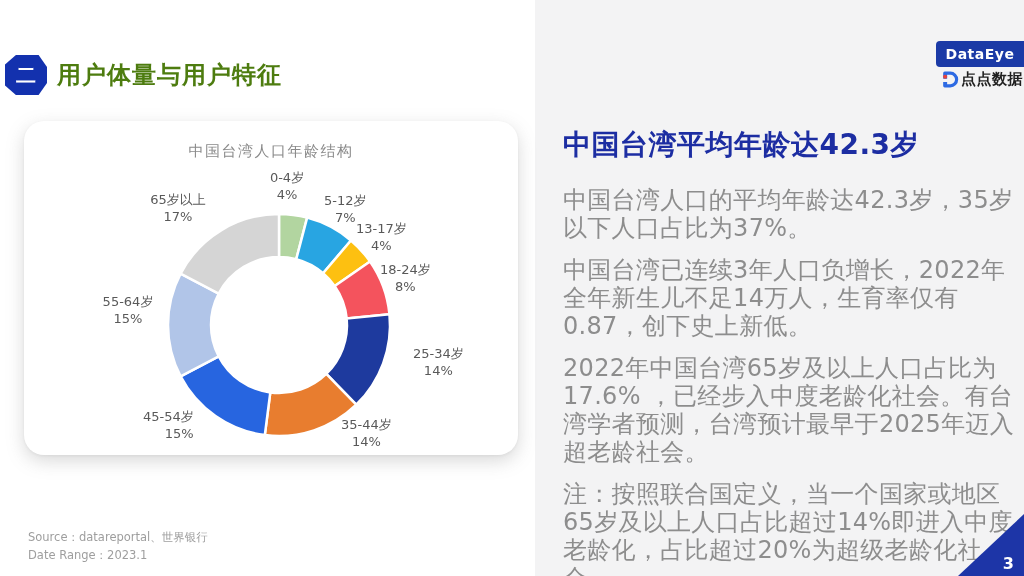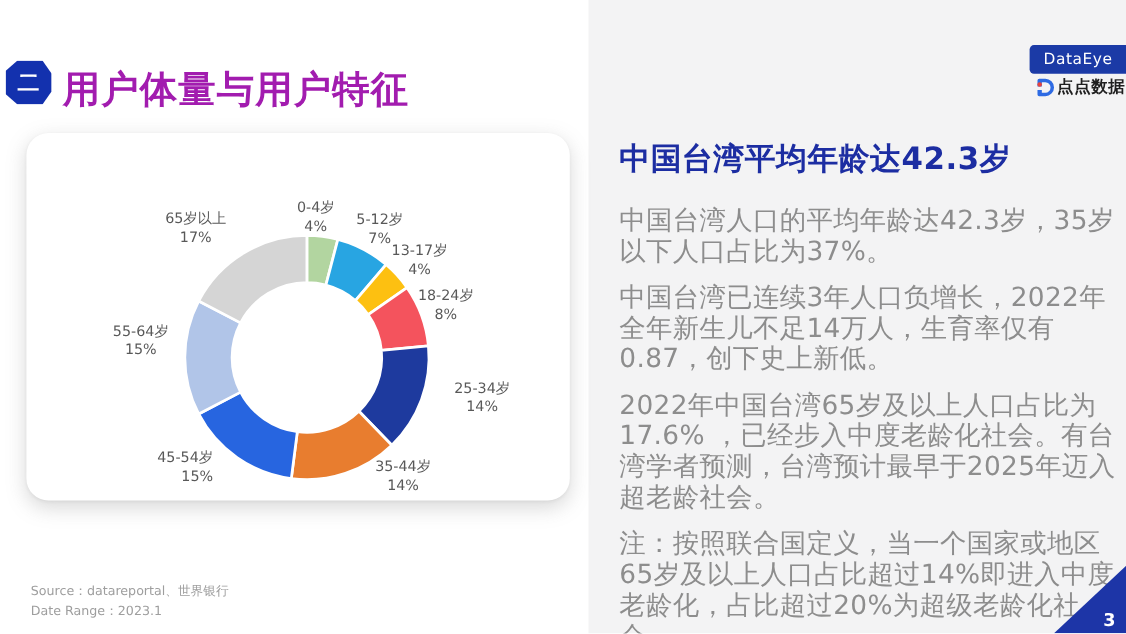--- a/index.html
+++ b/index.html
@@ -15,29 +15,29 @@
 
   
   .badge {
     position:absolute; left:5px; top:55px; width:42px; height:40px;
     background:#1331ae; color:#ffffff; font-size:20px; font-weight:bold;
     display:flex; align-items:center; justify-content:center;
     clip-path:polygon(26% 0,80% 0,100% 30%,100% 70%,80% 100%,26% 100%,0 76%,0 24%);
   }
   .page-title {
     position:absolute; left:57px; top:59px;
-    font-size:34px; font-weight:bold; color:#a21caf; letter-spacing:1px;
+    font-size:24px; font-weight:bold; color:#4d7c0f; letter-spacing:1px;
   }
 
   
   .dataeye-box {
     position:absolute; right:0; top:41px; width:88px; height:26px;
     background:#1b3aa6; color:#ffffff; border-radius:4px 0 0 4px;
     display:flex; align-items:center; justify-content:center;
-    font-size:14px; font-weight:normal; letter-spacing:0.5px;
+    font-size:14px; font-weight:bold; letter-spacing:0.5px;
   }
   .dd-logo { position:absolute; right:1px; top:70px; display:flex; align-items:center; gap:2px;text-align:right; }
   .dd-logo svg { display:block; }
   .dd-text { color:#1f1f1f; font-weight:bold; font-size:15px; letter-spacing:0.5px; }
 
   
   .card {
     position:absolute; left:24px; top:121px; width:494px; height:334px;
     background:#ffffff; border-radius:20px;
     box-shadow:0 6px 18px rgba(120,120,120,0.28), 0 1px 3px rgba(0,0,0,0.05);
@@ -92,33 +92,34 @@
   </div>
   <div class="dd-logo">
     <svg width="19" height="19" viewBox="0 0 24 24">
       <path d="M6 2 h7 a10 10 0 0 1 0 20 H6 a2 2 0 0 1 -2 -2 v-5 h5 v-4 H4 V4 a2 2 0 0 1 2 -2 z M9 6 v12 h4 a6 6 0 0 0 0 -12 z" fill="#2d6ae3"></path>
       <circle cx="6.5" cy="8.5" r="2.6" fill="#e8433c"></circle>
     </svg>
     <span class="dd-text">点点数据</span>
   </div>
 
   <div class="card">
+    <div class="chart-title">中国台湾人口年龄结构</div>
     <svg class="donut-svg" id="donut" viewBox="0 0 494 334">
         <path d="M255 93 A111 111 0 0 1 283.1556588139553 96.63027020266775 L272.2485117058465 138.223949313346 A68 68 0 0 0 255 136 Z" fill="#b2d5a0" stroke="#ffffff" stroke-width="2.5" stroke-linejoin="round"></path>
         <path d="M283.1556588139553 96.63027020266775 A111 111 0 0 1 326.95335187916453 119.47949862102608 L299.0795308809296 152.22167483089885 A68 68 0 0 0 272.2485117058465 138.223949313346 Z" fill="#28a5e2" stroke="#ffffff" stroke-width="2.5" stroke-linejoin="round"></path>
         <path d="M326.95335187916453 119.47949862102608 A111 111 0 0 1 346.0391202602621 140.49505072643916 L310.771713312593 165.09606711169246 A68 68 0 0 0 299.0795308809296 152.22167483089885 Z" fill="#fdc011" stroke="#ffffff" stroke-width="2.5" stroke-linejoin="round"></path>
         <path d="M346.0391202602621 140.49505072643916 A111 111 0 0 1 365.487081537361 193.34144412424732 L322.68577968054547 197.47043423827765 A68 68 0 0 0 310.771713312593 165.09606711169246 Z" fill="#f4535d" stroke="#ffffff" stroke-width="2.5" stroke-linejoin="round"></path>
         <path d="M365.487081537361 193.34144412424732 A111 111 0 0 1 332.22076311698703 283.7367778608477 L302.3064134410371 252.84775580664547 A68 68 0 0 0 322.68577968054547 197.47043423827765 Z" fill="#1e3a9e" stroke="#ffffff" stroke-width="2.5" stroke-linejoin="round"></path>
         <path d="M332.22076311698703 283.7367778608477 A111 111 0 0 1 240.8056350530198 314.0886915343803 L246.30435300545358 271.4417209399807 A68 68 0 0 0 302.3064134410371 252.84775580664547 Z" fill="#e87d2f" stroke="#ffffff" stroke-width="2.5" stroke-linejoin="round"></path>
         <path d="M240.8056350530198 314.0886915343803 A111 111 0 0 1 156.58747699259703 255.34175021673275 L194.711247166636 235.45260373637683 A68 68 0 0 0 246.30435300545358 271.4417209399807 Z" fill="#2765e0" stroke="#ffffff" stroke-width="2.5" stroke-linejoin="round"></path>
         <path d="M156.58747699259703 255.34175021673275 A111 111 0 0 1 156.58747699259698 152.6582497832673 L194.71124716663599 172.54739626362323 A68 68 0 0 0 194.711247166636 235.45260373637683 Z" fill="#b1c5e8" stroke="#ffffff" stroke-width="2.5" stroke-linejoin="round"></path>
         <path d="M156.58747699259698 152.6582497832673 A111 111 0 0 1 254.99999999999997 93 L255 136 A68 68 0 0 0 194.71124716663599 172.54739626362323 Z" fill="#d5d5d5" stroke="#ffffff" stroke-width="2.5" stroke-linejoin="round"></path>
       </svg>
     <div class="donut-labels" id="donut-labels">
-        <div class="donut-label" style="left: 263.031px; top: 65.1576px; margin-top: 12px;">
+        <div class="donut-label" style="left: 263.031px; top: 65.1576px;">
           <div>0-4岁</div>
           <div>4%</div>
         </div>
         <div class="donut-label" style="left: 321.218px; top: 87.9895px;">
           <div>5-12岁</div>
           <div>7%</div>
         </div>
         <div class="donut-label" style="left: 357.379px; top: 116.206px;">
           <div>13-17岁</div>
           <div>4%</div>

